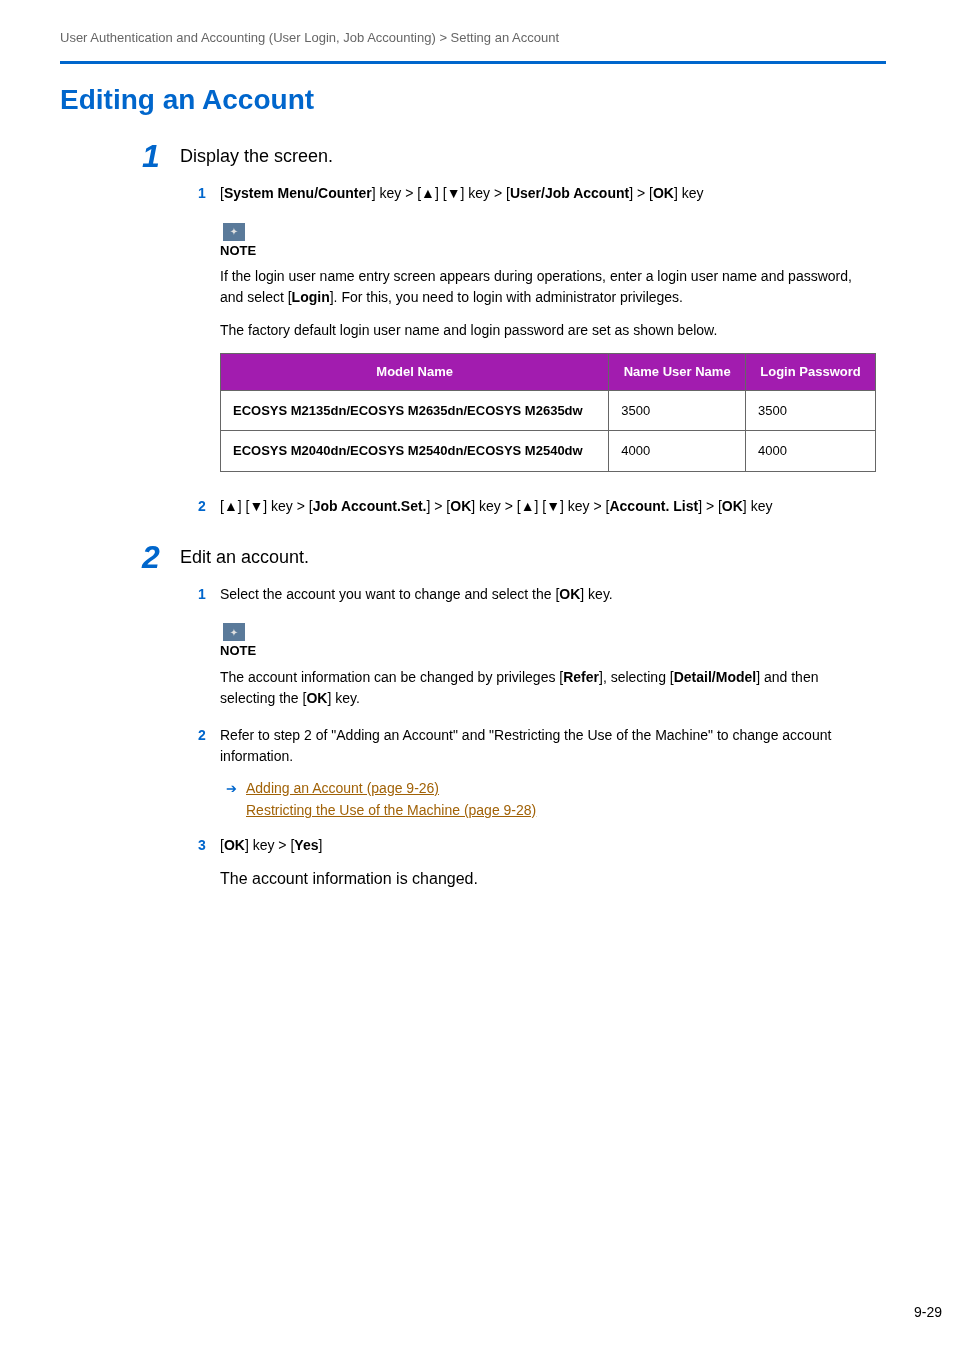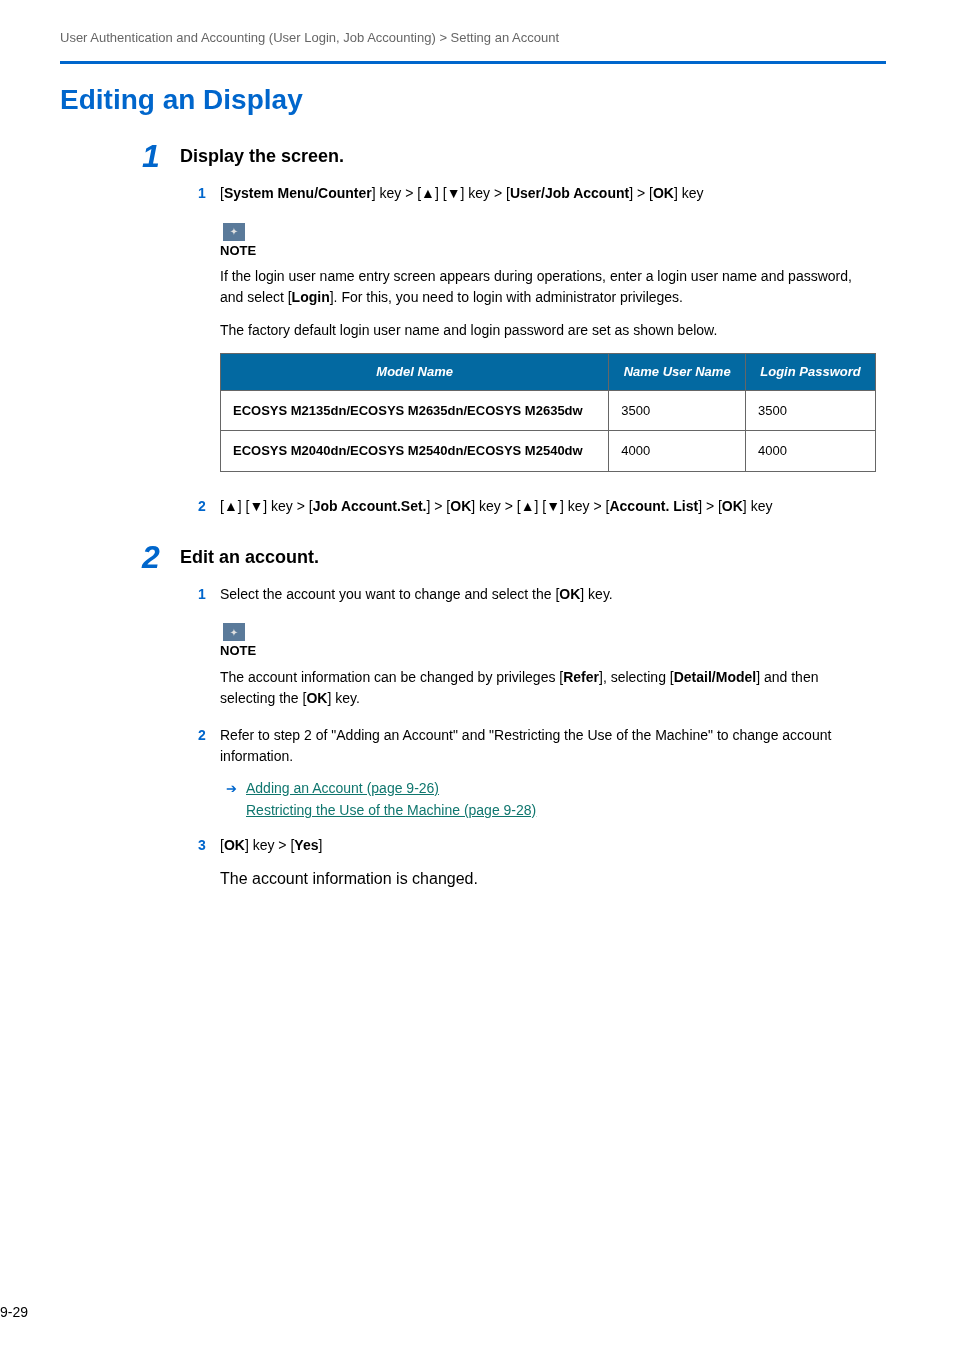--- a/index.html
+++ b/index.html
@@ -48,21 +48,21 @@
       left: -38px;
       top: -8px;
       color: #0066cc;
       font-size: 32px;
       font-weight: 900;
       font-style: italic;
       font-family: Arial, sans-serif;
     }
     .step-title {
       font-size: 18px;
-      font-weight: bold;
+      font-weight: normal;
       font-family: Arial, sans-serif;
       margin-bottom: 16px;
     }
     .substep {
       margin-left: 40px;
       margin-bottom: 14px;
       position: relative;
       font-size: 14px;
       line-height: 1.5;
     }
@@ -110,27 +110,26 @@
     .note-text {
       margin-bottom: 12px;
     }
     table.login-table {
       border-collapse: collapse;
       width: 100%;
       margin-top: 10px;
       font-size: 13px;
     }
     table.login-table th {
-      background: #0369a1;
+      background: #a21caf;
       color: #fff;
       font-weight: bold;
       padding: 8px 12px;
       border: 1px solid #666;
       text-align: center;
-      font-style: italic;
     }
     table.login-table td {
       border: 1px solid #666;
       padding: 10px 12px;
       vertical-align: top;
     }
     table.login-table td:first-child {
       font-weight: bold;
     }
     .link-list {
@@ -142,46 +141,46 @@
       position: relative;
     }
     .link-arrow {
       position: absolute;
       left: -20px;
       top: 2px;
       color: #0066cc;
       font-size: 13px;
     }
     .link-item {
-      color: #0f766e;
+      color: #a16207;
       text-decoration: underline;
       cursor: pointer;
     }
     .result-text {
       margin-left: 40px;
       font-size: 16px;
       margin-top: 10px;
     }
     .page-number {
       position: absolute;
       bottom: 30px;
       left: 0;
-      right: 0;
-      text-align: left;
+      right: 12px;
+      text-align: right;
       font-size: 14px;
     }
   </style>
 </head>
 <body>
 
 <div class="page">
   <div class="breadcrumb">User Authentication and Accounting (User Login, Job Accounting) &gt; Setting an Account</div>
   <div class="header-line"></div>
 
-  <h1 class="page-title">Editing an Display</h1>
+  <h1 class="page-title">Editing an Account</h1>
 
   <div class="step-block">
     <div class="step-number">1</div>
     <div class="step-title">Display the screen.</div>
 
     <div class="substep">
       <span class="substep-number">1</span>
       <span>
         <span>[</span><b>System Menu/Counter</b><span>] key &gt; [▲] [▼] key &gt; [</span><b>User/Job Account</b><span>] &gt; [</span><b>OK</b><span>] key</span>
       </span>

